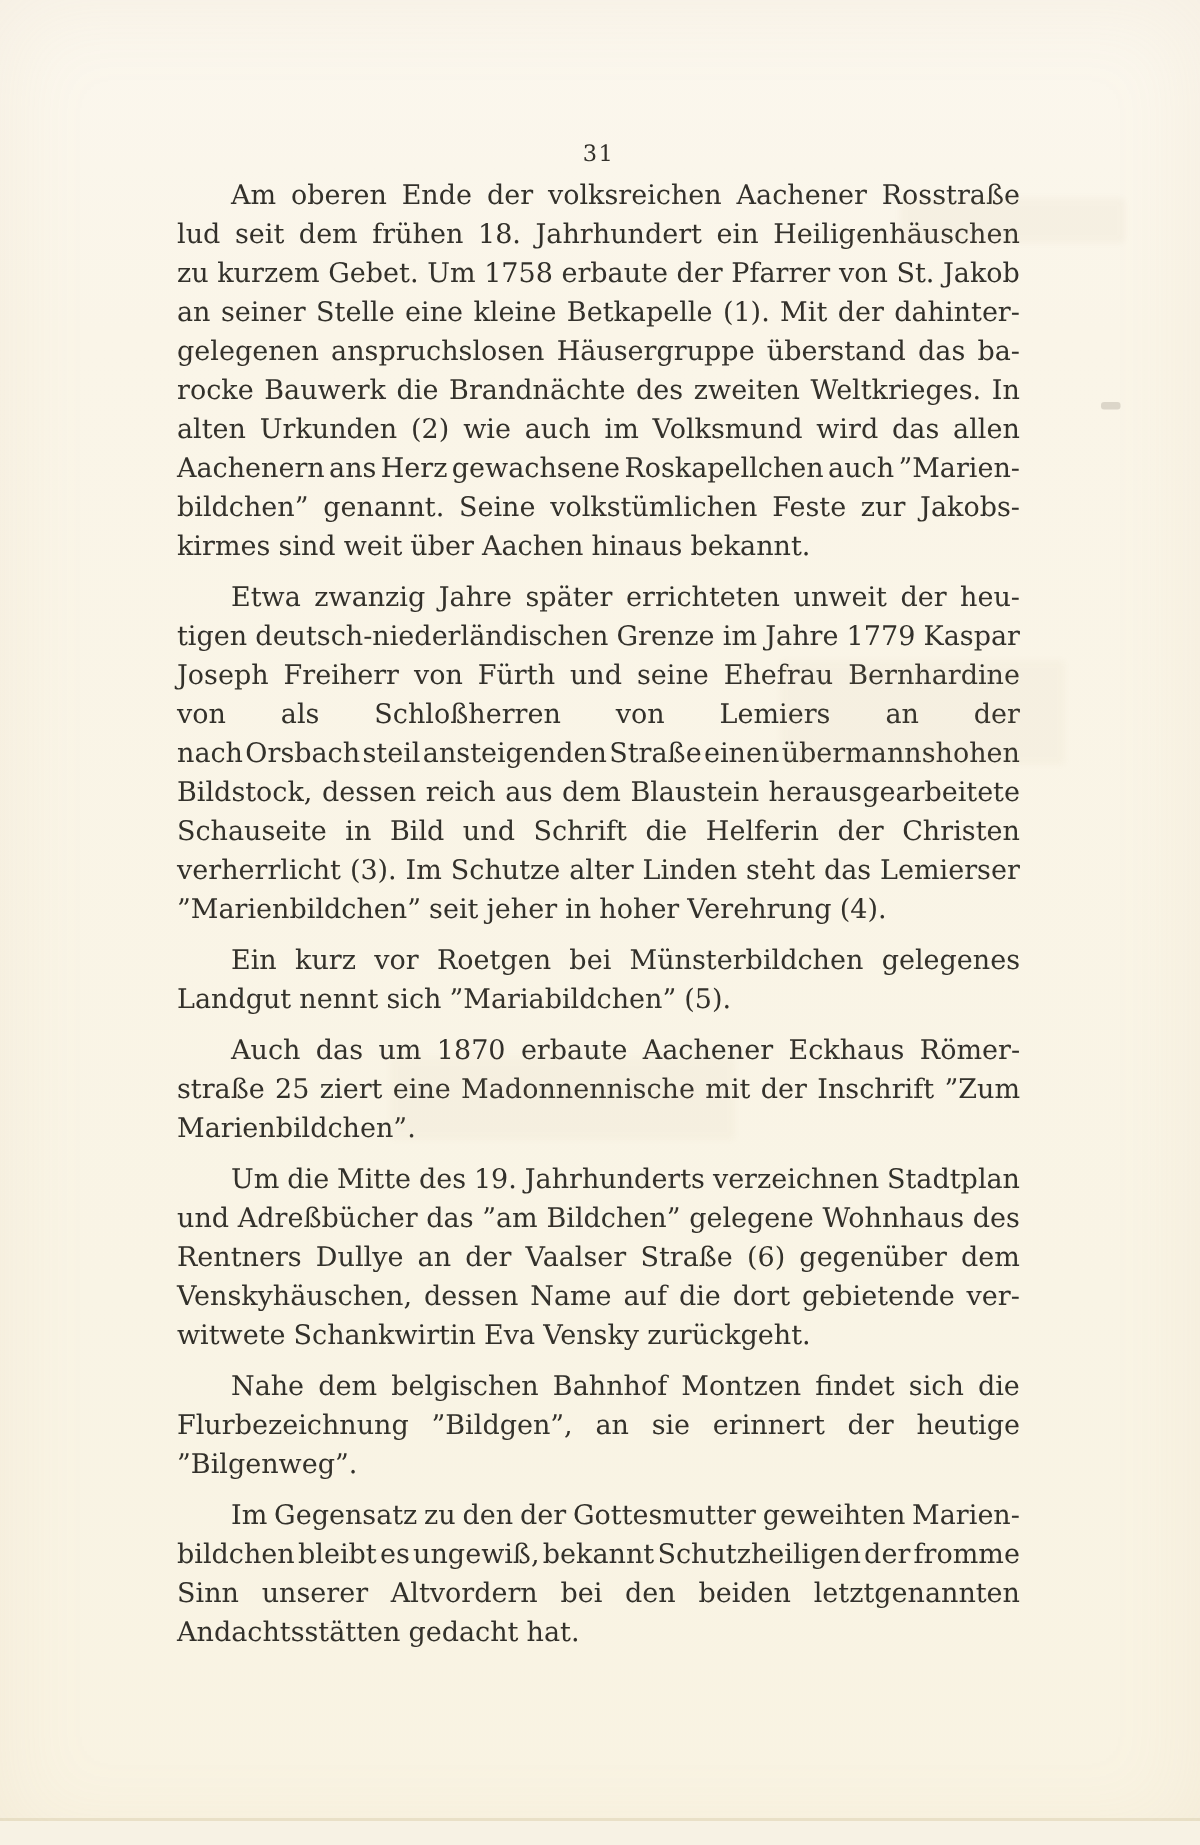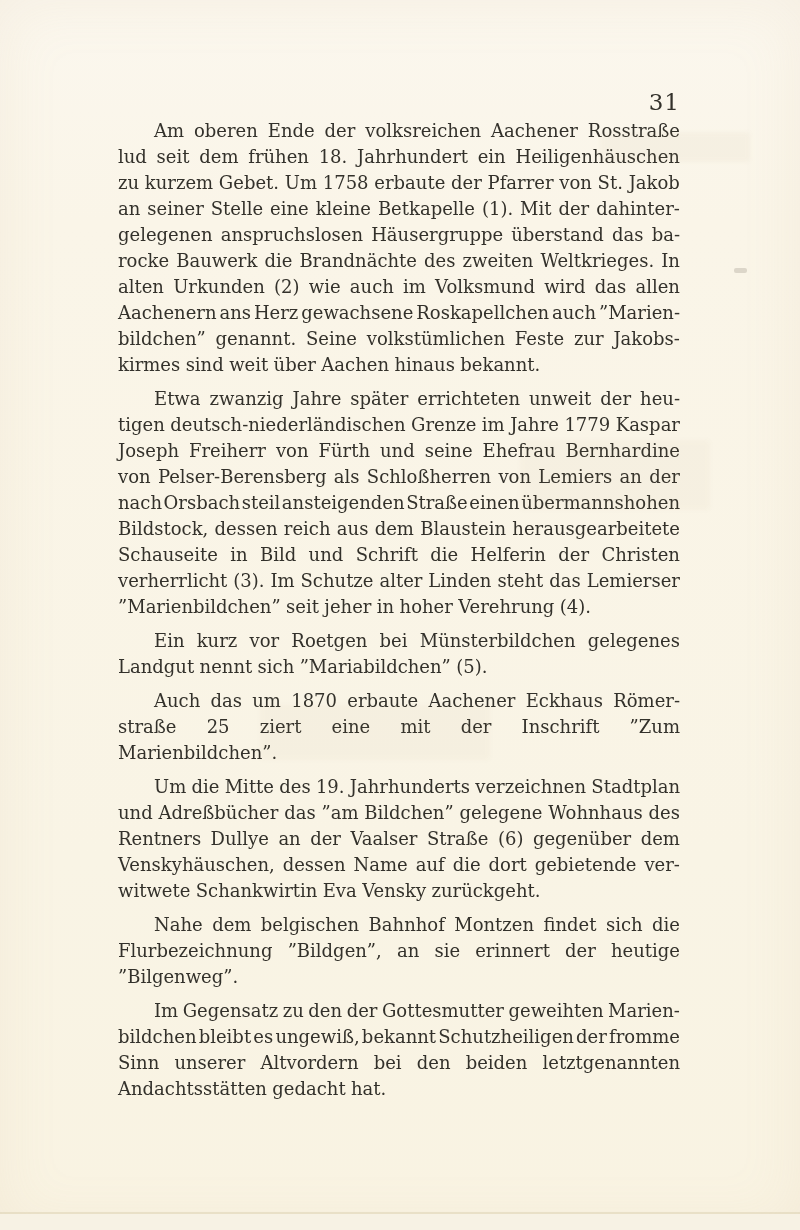--- a/index.html
+++ b/index.html
@@ -12,22 +12,22 @@
     overflow: hidden;
     font-family: "DejaVu Serif", "Liberation Serif", serif;
     color: #33312b;
     box-shadow: inset 0 0 60px rgba(205,185,140,0.12);
   }
   .pagenum {
     position: absolute;
     top: 91px;
     left: 118px;
     width: 562px;
-    text-align: right;
-    font-size: 23px;
+    text-align: center;
+    font-size: 15px;
     line-height: 22px;
     letter-spacing: 1px;
   }
   .body {
     position: absolute;
     top: 118px;
     left: 118px;
     width: 562px;
   }
   .para { margin: 0 0 8px 0; }
@@ -211,21 +211,20 @@
           <span>Freiherr</span>
           <span>von</span>
           <span>Fürth</span>
           <span>und</span>
           <span>seine</span>
           <span>Ehefrau</span>
           <span>Bernhardine</span>
         </div>
         <div class="line just">
           <span>von</span>
-          <span>Pelser-Berensberg</span>
           <span>als</span>
           <span>Schloßherren</span>
           <span>von</span>
           <span>Lemiers</span>
           <span>an</span>
           <span>der</span>
         </div>
         <div class="line just">
           <span>nach</span>
           <span>Orsbach</span>
@@ -303,20 +302,21 @@
           <span>erbaute</span>
           <span>Aachener</span>
           <span>Eckhaus</span>
           <span>Römer-</span>
         </div>
         <div class="line just">
           <span>straße</span>
           <span>25</span>
           <span>ziert</span>
           <span>eine</span>
+          <span>Madonnennische</span>
           <span>mit</span>
           <span>der</span>
           <span>Inschrift</span>
           <span>”Zum</span>
         </div>
         <div class="line start">
           <span>Marienbildchen”.</span>
         </div>
       </div>
       <div class="para">

